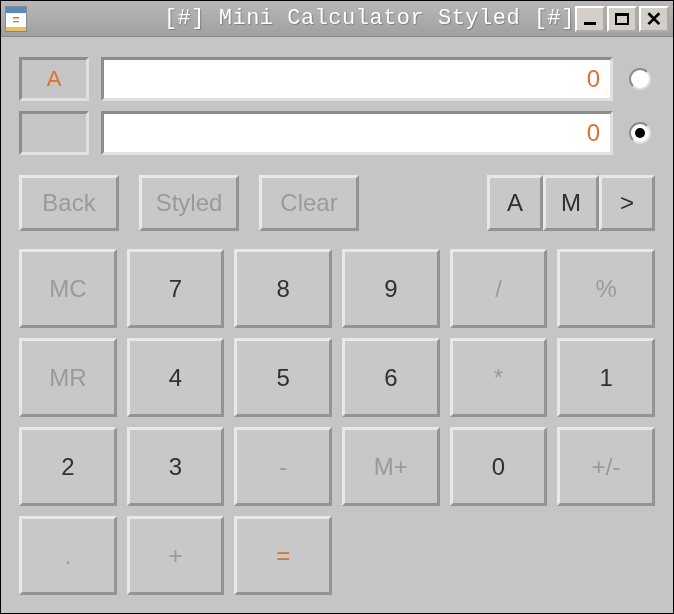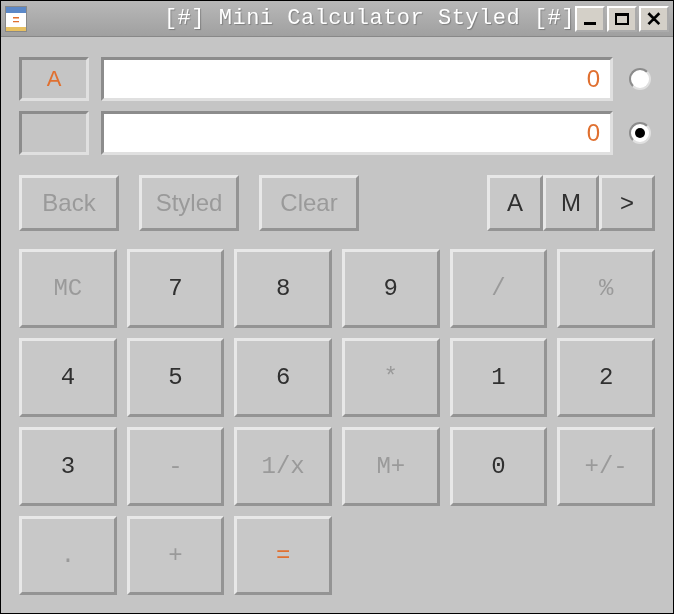--- a/index.html
+++ b/index.html
@@ -182,21 +182,21 @@
   .flex-spacer {}
 
   
   .keypad {
     flex: 1;
     display: grid;
     grid-template-columns: repeat(6, 1fr);
     grid-template-rows: repeat(4, 1fr);
     gap: 10px;
   }
-  .keypad .btn { font-size: 24px; font-family: Liberation Mono, monospace; }
+  .keypad .btn { font-size: 24px; }
 </style>
 </head>
 <body>
 
 <div class="window">
 
   <div class="titlebar">
     <div class="app-icon">
       <div class="bar-top"></div>
       <div class="bar-mid">=</div>
@@ -242,30 +242,30 @@
 
     <div class="keypad">
 
       <div class="btn dim">MC</div>
       <div class="btn">7</div>
       <div class="btn">8</div>
       <div class="btn">9</div>
       <div class="btn dim">/</div>
       <div class="btn dim">%</div>
 
+      <div class="btn dim">MR</div>
       <div class="btn">4</div>
       <div class="btn">5</div>
       <div class="btn">6</div>
       <div class="btn dim">*</div>
 
       <div class="btn">1</div>
       <div class="btn">2</div>
       <div class="btn">3</div>
       <div class="btn dim">-</div>
-      <div class="btn dim">1/x</div>
 
       <div class="btn dim">M+</div>
       <div class="btn">0</div>
       <div class="btn dim">+/-</div>
       <div class="btn dim">.</div>
       <div class="btn dim">+</div>
       <div class="btn orange">=</div>
     </div>
 
   </div>

